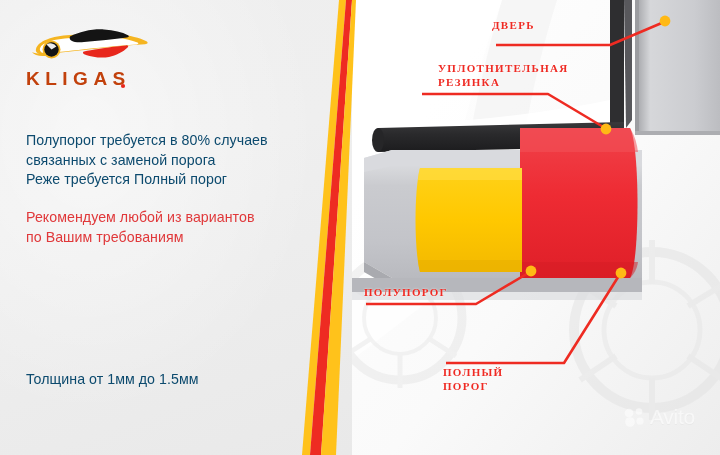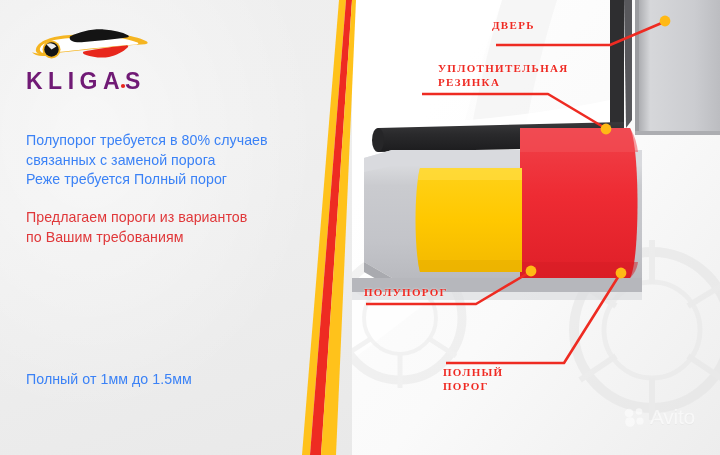--- a/index.html
+++ b/index.html
@@ -31,32 +31,32 @@
   
   .logo-wrap {
     position: absolute;
     left: 26px; top: 22px;
     width: 140px; height: 70px;
   }
   .logo-car { position:absolute; left: 0; top: 0; }
   .logo-text {
     position: absolute;
     left: 0px; top: 46px;
-    font-size: 23px;
+    font-size: 19px;
     font-weight: bold;
     letter-spacing: 5.5px;
-    color: #701a75;
+    color: #c2410c;
     font-family: "Liberation Sans", sans-serif;
   }
 
   
   .tx {
     position: absolute;
     left: 26px;
-    color: #3b82f6;
+    color: #0c4a6e;
     font-size: 14.2px;
     line-height: 19.5px;
     white-space: pre-line;
     font-family: "Liberation Sans", sans-serif;
     letter-spacing: .05px;
   }
   .tx-1 { top: 131px; }
   .tx-2 { top: 208px; color: #e0383a; }
   .tx-3 { top: 281px; }
   .tx-4 { top: 370px; }
@@ -140,23 +140,23 @@
     </svg>
     <div class="logo-text">KLIGAS</div>
     <svg width="8" height="8" viewBox="0 0 8 8" style="position:absolute;left:93px;top:60px;">
       <circle cx="4" cy="4" r="2.1" fill="#E8271C"></circle>
     </svg>
   </div>
 
   <div class="tx tx-1">Полупорог требуется в 80% случаев
 связанных с заменой порога
 Реже требуется Полный порог</div>
-  <div class="tx tx-2">Предлагаем пороги из вариантов
+  <div class="tx tx-2">Рекомендуем любой из вариантов
 по Вашим требованиям</div>
-  <div class="tx tx-4">Полный от 1мм до 1.5мм</div>
+  <div class="tx tx-4">Толщина от 1мм до 1.5мм</div>
 
   <div class="photo">
     <svg width="368" height="455" viewBox="0 0 368 455">
       <defs>
         <linearGradient id="bodyGrad" x1="0" y1="0" x2="0" y2="1">
           <stop offset="0%" stop-color="#E4E5E8"></stop>
           <stop offset="28%" stop-color="#CACBCF"></stop>
           <stop offset="72%" stop-color="#C3C4C9"></stop>
           <stop offset="100%" stop-color="#B9BABF"></stop>
         </linearGradient>

